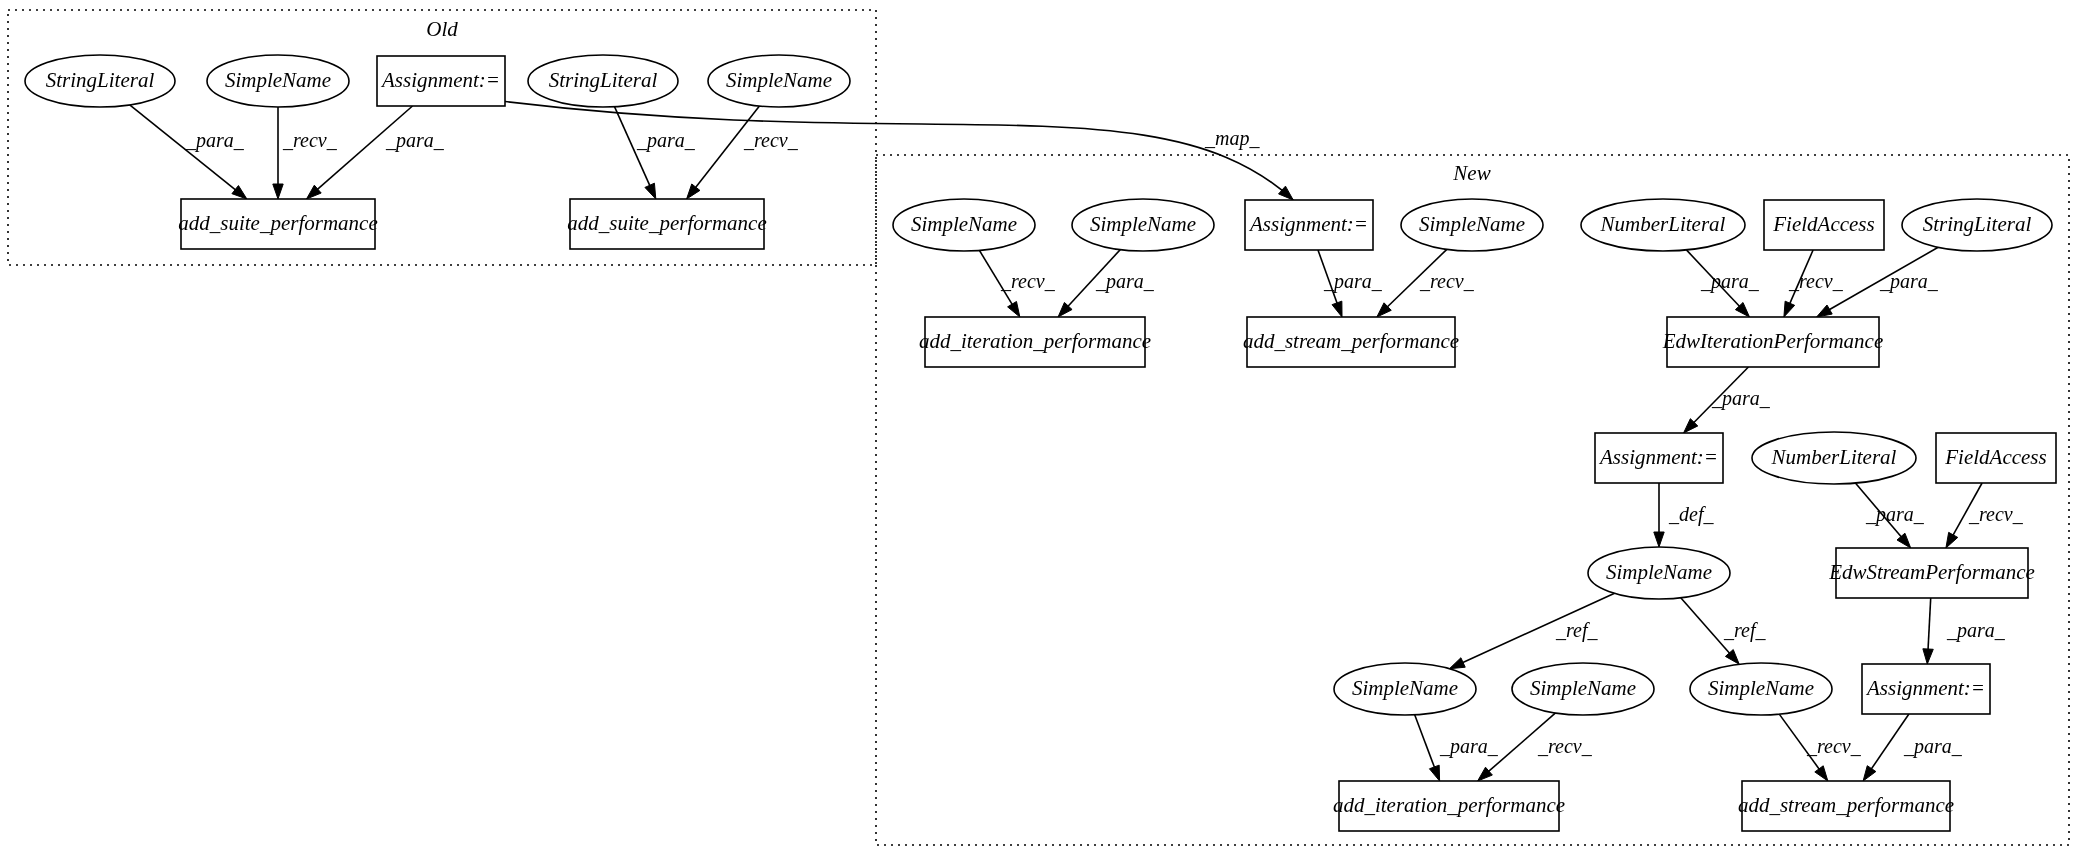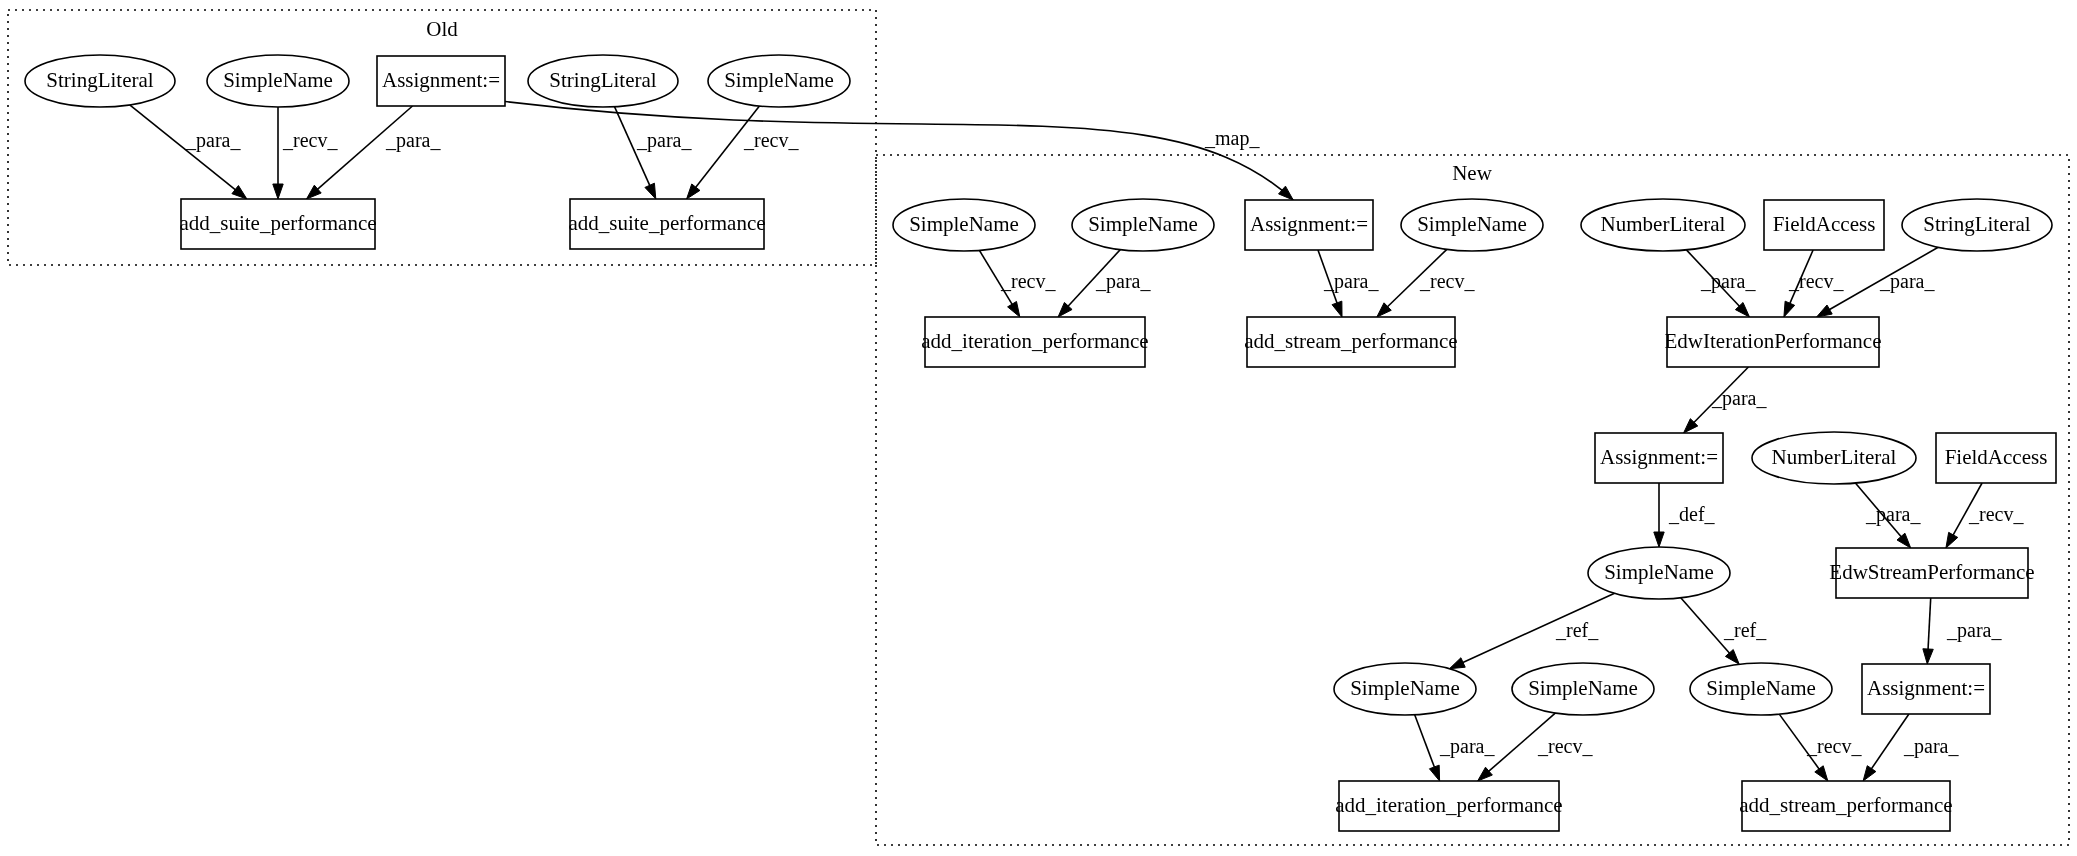--- a/index.html
+++ b/index.html
@@ -1,18 +1,18 @@
 <!DOCTYPE html>
 <html><head>
 <meta charset="utf-8">
 <style>
   html,body{margin:0;padding:0;background:#ffffff;}
   body{width:2077px;height:856px;overflow:hidden;
        font-family:"Liberation Serif","DejaVu Serif",serif;}
-  #stage{position:relative;width:1842px;height:856px;background:#fff;}
+  #stage{position:relative;width:1842px;height:856px;background:#fff;font-style:italic;}
   svg{display:block;}
   .node-shape{fill:#ffffff;stroke:#000000;stroke-width:1.6;}
   .node-label{font-family:"Liberation Serif","DejaVu Serif",serif;
               font-size:21px;fill:#000000;text-anchor:middle;dominant-baseline:middle;}
   .edge-line{fill:none;stroke:#000000;stroke-width:1.6;}
   .edge-head{fill:#000000;stroke:#000000;stroke-width:1;}
   .edge-label{font-family:"Liberation Serif","DejaVu Serif",serif;
               font-size:20px;fill:#000000;text-anchor:start;dominant-baseline:middle;}
   .cluster-box{fill:none;stroke:#000000;stroke-width:1.6;stroke-dasharray:2 5;}
   .cluster-title{font-family:"Liberation Serif","DejaVu Serif",serif;

